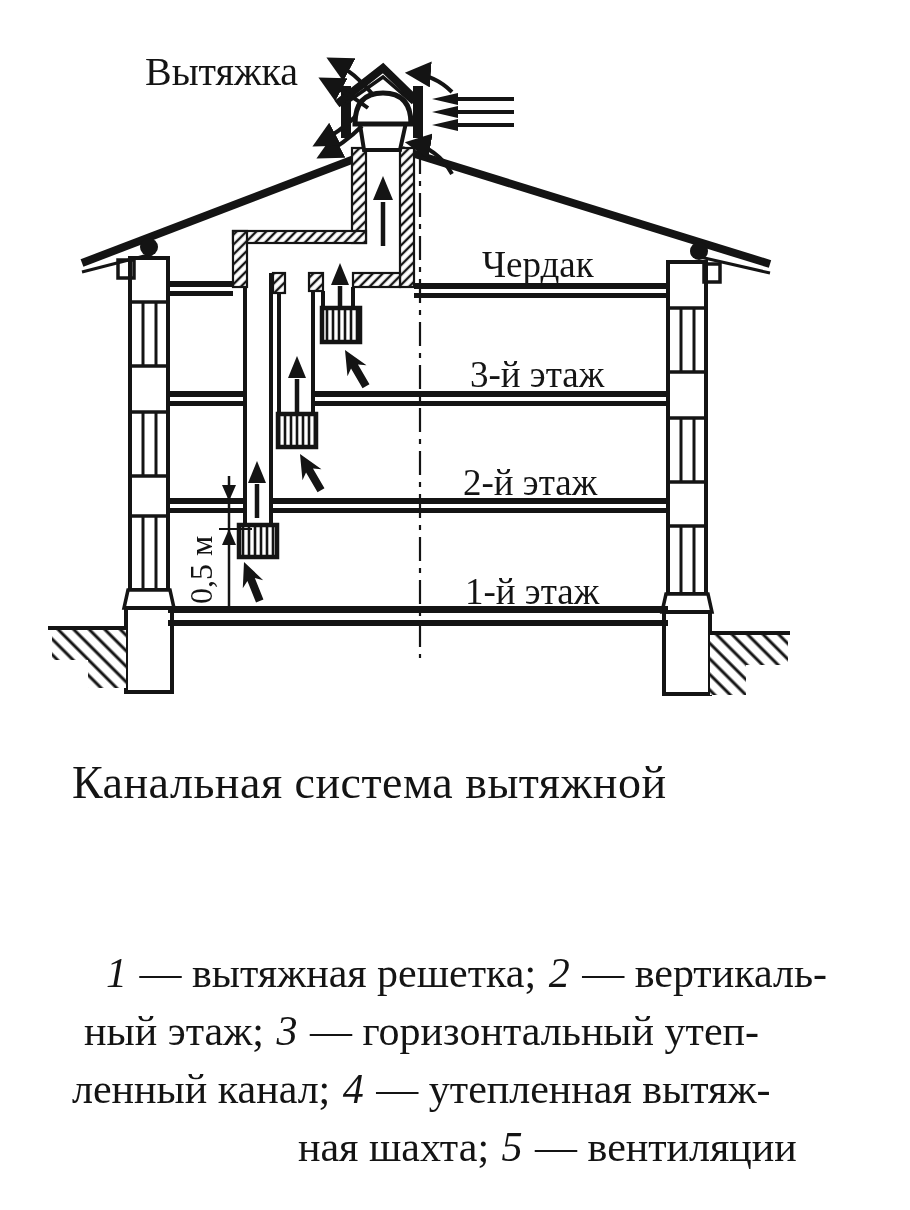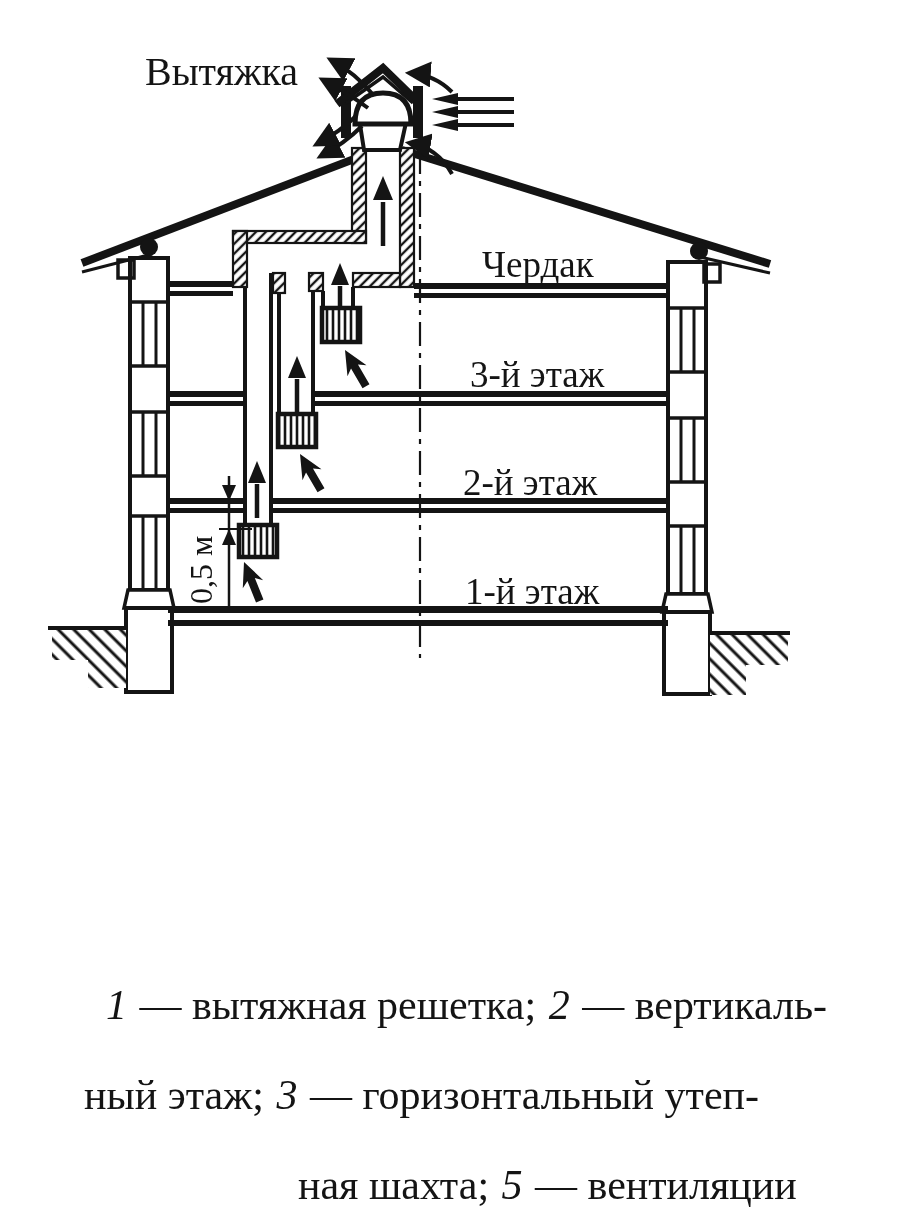--- a/index.html
+++ b/index.html
@@ -3,21 +3,21 @@
 <meta charset="utf-8">
 <style>
   html,body{margin:0;padding:0;background:#e8e8e8;}
   #page{position:relative;width:910px;height:1210px;background:#ffffff;overflow:hidden;
         font-family:"Liberation Serif", serif;color:#141414;}
   svg text{font-family:"Liberation Serif", serif;fill:#141414;}
   #caption-title{position:absolute;left:72px;top:750px;width:740px;
         font-size:46px;line-height:66px;letter-spacing:0.5px;}
   #legend{position:absolute;left:70px;top:944px;width:790px;
         font-size:42px;line-height:58px;}
-  .legend-line{white-space:nowrap;margin-top:32px;}
+  .legend-line{white-space:nowrap;}
   .it{font-style:italic;padding:0 2px;}
 </style>
 </head>
 <body>
 
 <div id="page">
 
   <svg width="910" height="740" viewBox="0 0 910 740">
     <defs>
       <pattern id="hatch" width="7" height="7" patternUnits="userSpaceOnUse" patternTransform="rotate(45)">
@@ -208,20 +208,22 @@
 
     <text x="145" y="85" font-size="40">Вытяжка</text>
     <text x="482" y="277" font-size="37">Чердак</text>
     <text x="470" y="387" font-size="37">3-й этаж</text>
     <text x="463" y="495" font-size="37">2-й этаж</text>
     <text x="465" y="604" font-size="37">1-й этаж</text>
   </svg>
 
   
   <div id="caption-title">
+    <div>Канальная система вытяжной</div>
   </div>
 
   <div id="legend">
       <div class="legend-line" style="padding-left: 34px;"><span class="it">1</span><span> — вытяжная решетка; </span><span class="it">2</span><span> — вертикаль-</span></div>
       <div class="legend-line" style="padding-left: 14px;"><span>ный этаж; </span><span class="it">3</span><span> — горизонтальный утеп-</span></div>
+      <div class="legend-line" style="padding-left: 2px;"><span>ленный канал; </span><span class="it">4</span><span> — утепленная вытяж-</span></div>
       <div class="legend-line" style="padding-left: 228px;"><span>ная шахта; </span><span class="it">5</span><span> — вентиляции</span></div>
     </div>
 </div>
 
 </body></html>

